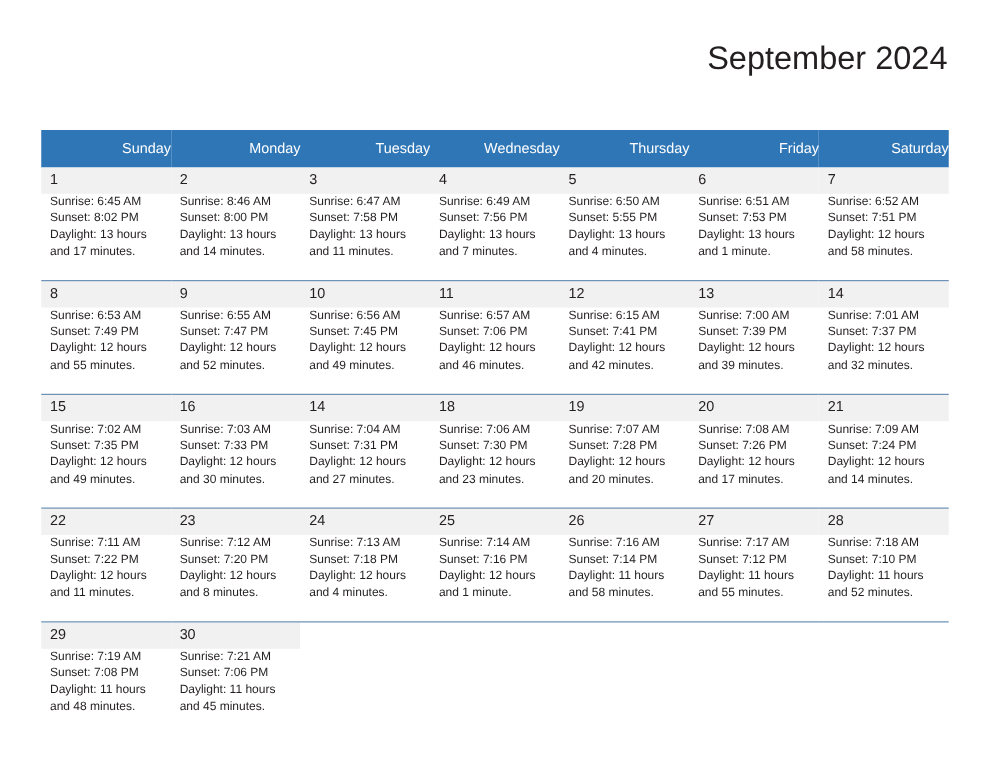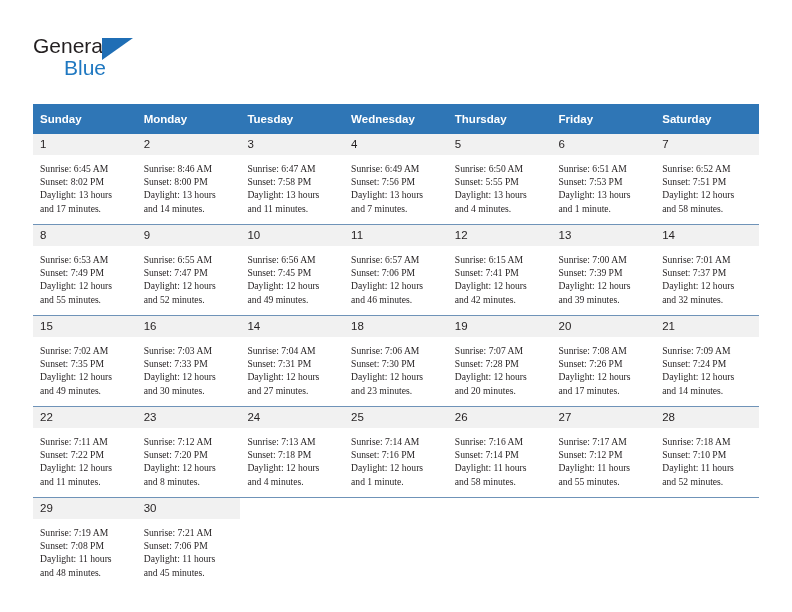--- a/index.html
+++ b/index.html
@@ -85,22 +85,22 @@
     left: 33px;
     top: 104px;
     width: 726px;
     border-collapse: collapse;
     table-layout: fixed;
   }
   .calendar th {
     background: #2f76b6;
     color: #ffffff;
     font-size: 11.5px;
-    font-weight: bold;
-    text-align: left;
+    font-weight: normal;
+    text-align: right;
     padding: 5px 0 5px 7px;
     height: 20px;
     vertical-align: middle;
     border: none;
   }
   .calendar td {
     vertical-align: top;
     padding: 0;
     border: none;
     border-top: 1px solid #6f93b8;
@@ -112,47 +112,42 @@
   }
   .daynum {
     background: #f1f1f1;
     font-size: 11.5px;
     color: #231f20;
     padding: 3px 0 4px 7px;
     line-height: 14px;
     height: 14px;
   }
   .details {
-    padding: 7px 5px 0 7px;
+    padding: 0 5px 0 7px;
     font-size: 9.6px;
     line-height: 13.2px;
     color: #231f20;
-    font-family: Liberation Serif, serif;
   }
   .details div {
     white-space: nowrap;
   }
   td.empty-cell {
     background: transparent;
   }
 </style>
 </head>
 <body>
 
 <div class="page">
 
   <div class="header">
 
-    <div class="logo">
-      <span class="logo-general">General</span>
-      <span class="logo-triangle"></span>
-      <span class="logo-blue">Blue</span>
-    </div>
 
     <div class="title-block">
+      <div class="cal-title">September 2024</div>
     </div>
 
   </div>
 
   <table class="calendar">
     <thead>
       <tr>
         <th>Sunday</th>
         <th>Monday</th>
         <th>Tuesday</th>

